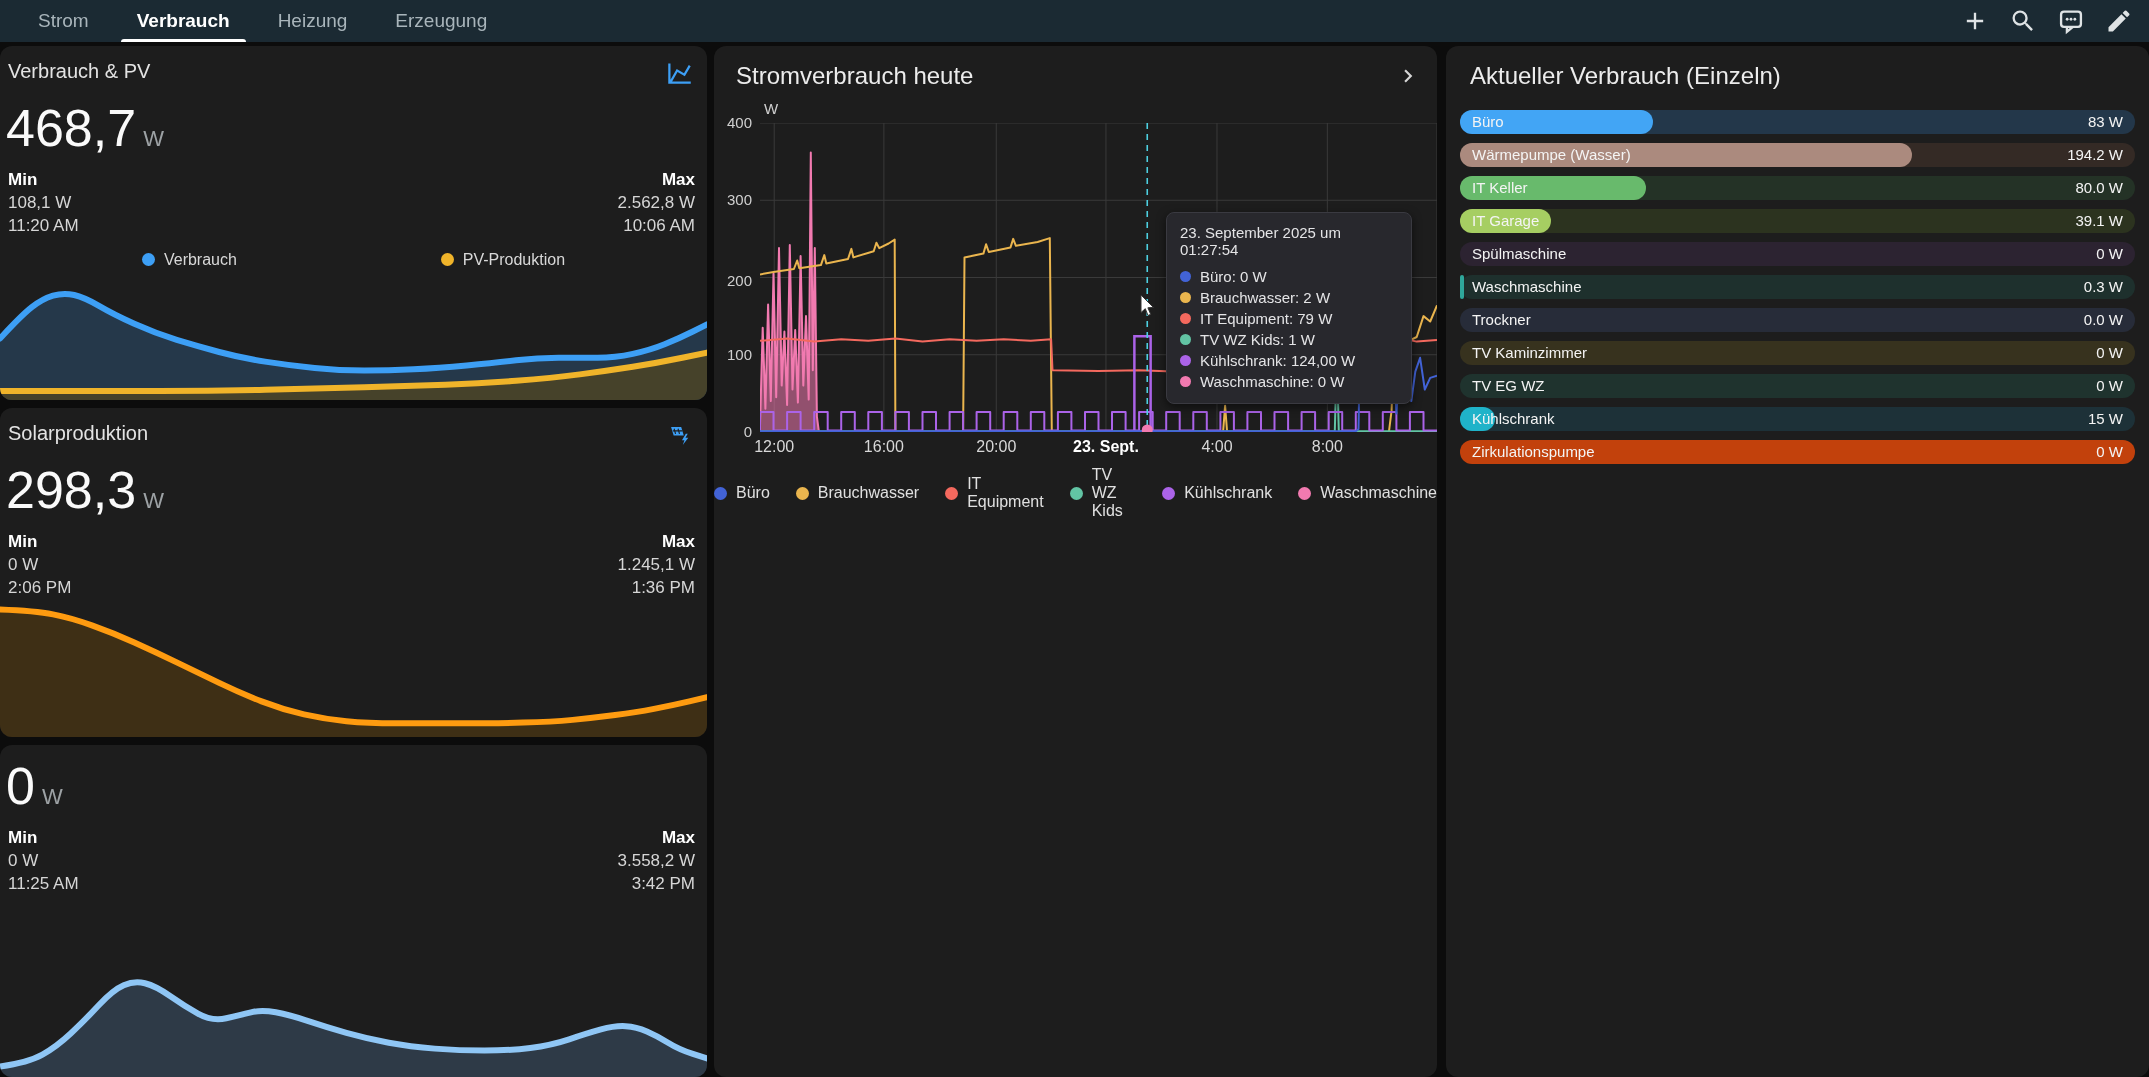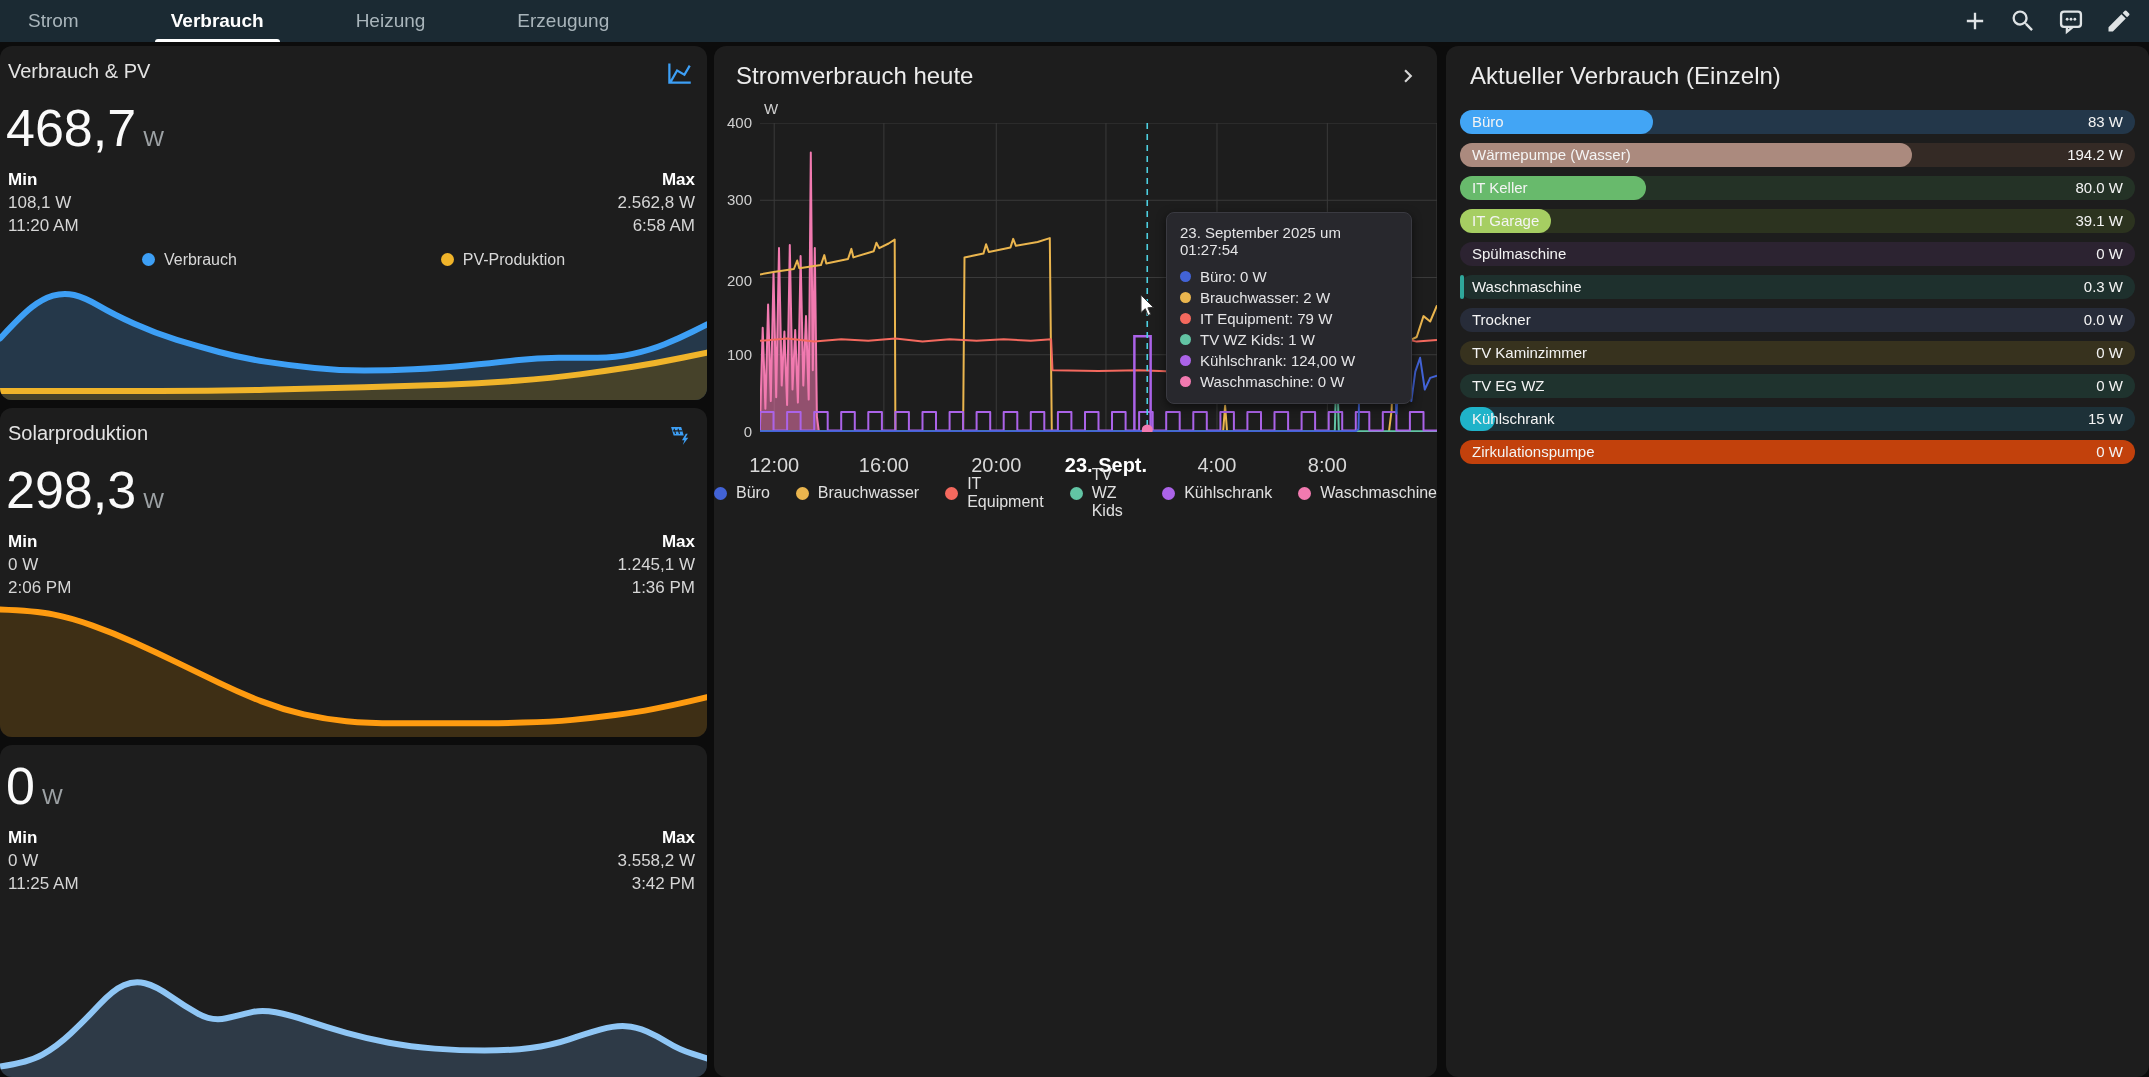--- a/index.html
+++ b/index.html
@@ -2,21 +2,21 @@
 <html><head>
 <meta charset="utf-8">
 <style>
   html,body{margin:0;padding:0;background:#0c0c0c;}
   .app{position:relative;width:2149px;height:1077px;background:#0c0c0c;
        font-family:"Liberation Sans",sans-serif;overflow:hidden;color:#e6e6e6;}
 
   
   .topbar{position:absolute;top:0;left:0;right:0;height:42px;background:#1b2a33;
           display:flex;justify-content:space-between;align-items:stretch;z-index:5;}
-  .tabs{display:flex;padding-left:4px;gap:44px;}
+  .tabs{display:flex;padding-left:14px;}
   .tab{position:relative;display:flex;align-items:center;padding:0 24px;
        font-size:19px;color:#a9b5bb;cursor:pointer;white-space:nowrap;}
   .tab.active{color:#ffffff;font-weight:700;}
   .tab .underline{position:absolute;left:8px;right:8px;bottom:0;height:3px;
        background:#fff;border-radius:3px 3px 0 0;}
   .top-icons{display:flex;align-items:center;gap:20px;padding-right:16px;}
   .icon-btn{width:28px;height:28px;border:none;background:none;padding:0;color:#dfe3e5;cursor:pointer;}
   .icon-btn svg{display:block;width:28px;height:28px;}
 
   
@@ -45,21 +45,21 @@
   .spark{position:absolute;left:0;bottom:0;}
 
   
   .main-head{display:flex;justify-content:space-between;align-items:center;
              padding:16px 16px 0 22px;gap:46px;}
   .main-title{font-size:24px;color:#ececec;}
   .chev{width:26px;height:26px;color:#d6d6d6;}
   .plot{position:absolute;left:46px;top:77px;width:677px;height:309px;}
   .ylab{position:absolute;width:36px;text-align:right;font-size:15px;color:#cfcfcf;left:2px;}
   .yunit{position:absolute;left:50px;top:54px;font-size:15px;color:#cfcfcf;}
-  .xlab{position:absolute;top:408px;font-size:20px;color:#d8d8d8;transform:translateX(-50%);white-space:nowrap;}
+  .xlab{position:absolute;top:392px;font-size:16px;color:#d8d8d8;transform:translateX(-50%);white-space:nowrap;}
   .xlab.bold{font-weight:700;color:#ffffff;}
   .main-legend{position:absolute;left:0;right:0;top:420px;display:flex;
                justify-content:center;gap:26px;font-size:16px;color:#e0e0e0;}
   .tooltip{position:absolute;left:452px;top:166px;width:218px;background:#28282d;
            border:1px solid #3a3a41;border-radius:8px;padding:11px 13px;
            box-shadow:0 3px 10px rgba(0,0,0,.55);font-size:15px;color:#e4e4e6;z-index:4;}
   .tooltip .tt-title{margin-bottom:8px;}
   .tt-row{display:flex;align-items:center;gap:9px;line-height:21px;}
   .tt-row .dot{width:11px;height:11px;}
   .cursor-arrow{position:absolute;z-index:6;}
@@ -133,21 +133,21 @@
     <div class="big"><span>468,7</span><span class="unit">W</span></div>
     <div class="minmax">
       <div>
           <div class="lbl">Min</div>
            <div>108,1 W</div>
            <div>11:20 AM</div>
         </div>
       <div class="right">
           <div class="lbl">Max</div>
            <div>2.562,8 W</div>
-           <div>6:58 AM</div>
+           <div>10:06 AM</div>
         </div>
     </div>
     <div class="spark-legend" id="vpv-legend">
         <div class="legend-item">
           <div class="dot" style="background: rgb(61, 159, 245);"></div>
           <span>Verbrauch</span>
         </div>
         <div class="legend-item">
           <div class="dot" style="background: rgb(240, 180, 42);"></div>
           <span>PV-Produktion</span>

